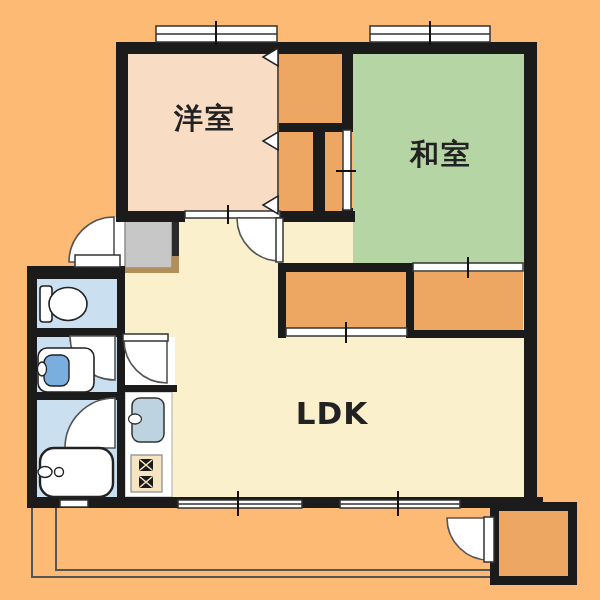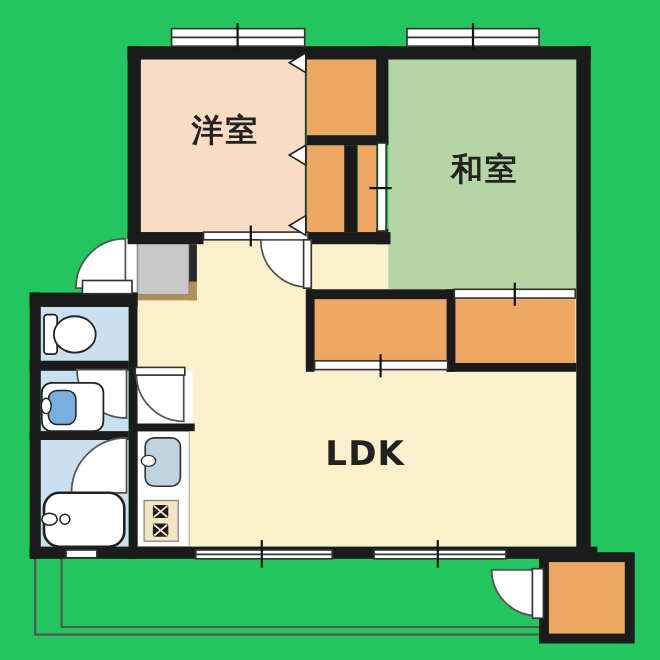--- a/index.html
+++ b/index.html
@@ -1,16 +1,16 @@
 <!DOCTYPE html>
 <html><head>
 <meta charset="utf-8">
 <style>
   html,body{margin:0;padding:0;background:#ffffff;}
-  #stage{position:relative;width:600px;height:600px;background:#22c55e;overflow:hidden;
+  #stage{position:relative;width:600px;height:600px;background:#fdba74;overflow:hidden;
          font-family:"DejaVu Sans","Liberation Sans",sans-serif;}
   svg{display:block;}
   text.room-label{fill:#222222;font-weight:600;}
   text.kanji{font-size:29px;letter-spacing:2px;}
   text.latin{font-size:31px;letter-spacing:1px;font-weight:600;}
 </style>
 </head>
 <body>
 
 <div id="stage">

